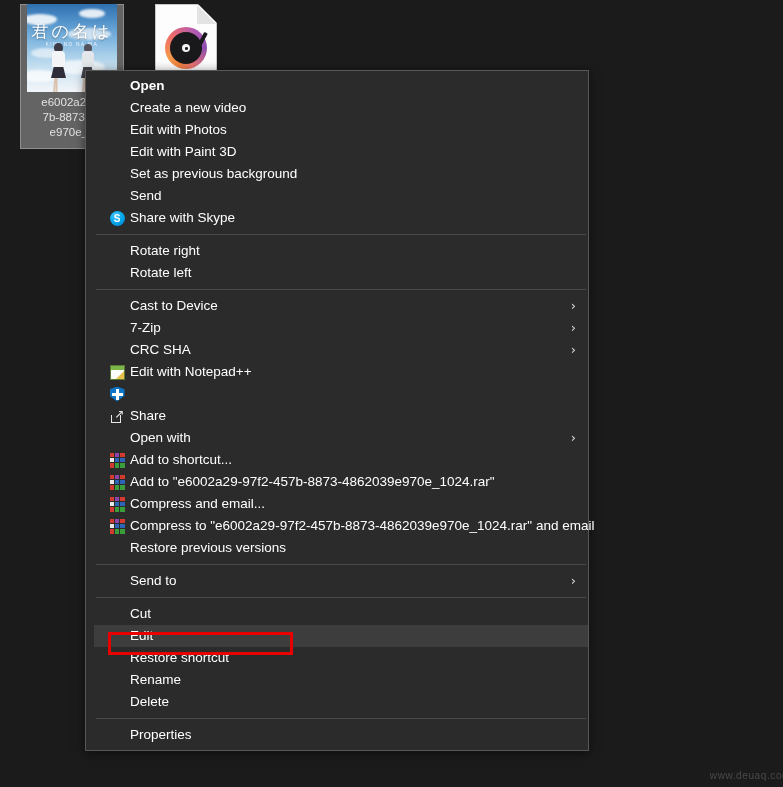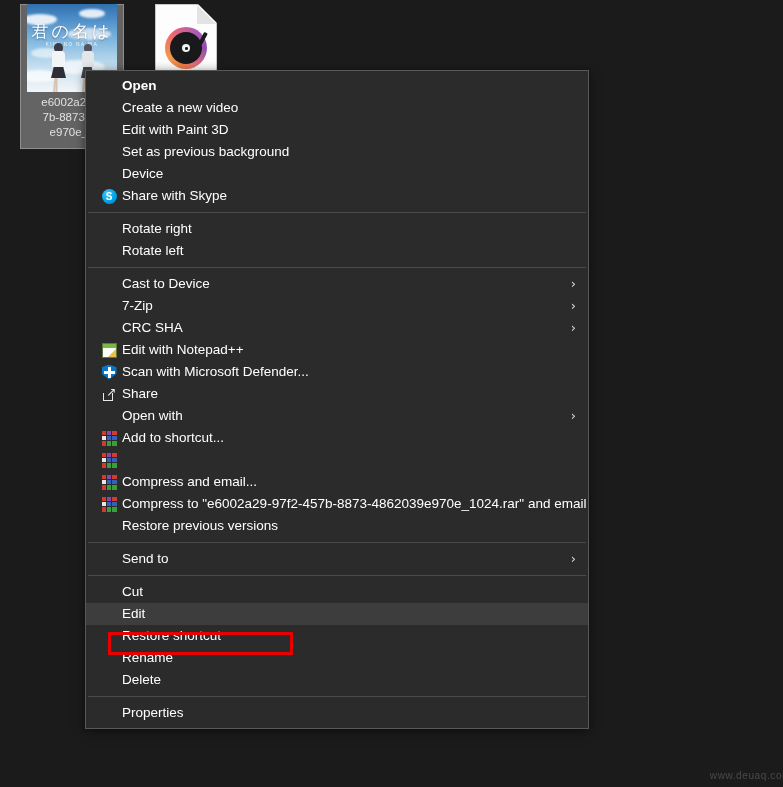--- a/index.html
+++ b/index.html
@@ -422,40 +422,44 @@
           <div class="disc-inner">
             <div class="disc-hole"></div>
             <div class="disc-dot"></div>
           </div>
           <div class="disc-arm"></div>
         </div>
       </div>
     </div>
   </div>
 
-  <div id="context-menu" style="background: rgb(43, 43, 43); border-color: rgb(88, 88, 88); color: rgb(255, 255, 255);">
+  <div id="context-menu" style="background: rgb(43, 43, 43); border-color: rgb(88, 88, 88); color: rgb(255, 255, 255); padding-left: 8px;">
       <div class="menu-item bold">
         <span class="mi-icon"></span>
         <span class="mi-label">Open</span>
       </div>
       <div class="menu-item">
         <span class="mi-icon"></span>
         <span class="mi-label">Create a new video</span>
       </div>
       <div class="menu-item">
         <span class="mi-icon"></span>
+        <span class="mi-label">Edit with Photos</span>
+      </div>
+      <div class="menu-item">
+        <span class="mi-icon"></span>
         <span class="mi-label">Edit with Paint 3D</span>
       </div>
       <div class="menu-item">
         <span class="mi-icon"></span>
         <span class="mi-label">Set as previous background</span>
       </div>
       <div class="menu-item">
         <span class="mi-icon"></span>
-        <span class="mi-label">Device</span>
+        <span class="mi-label">Send</span>
       </div>
       <div class="menu-item">
         <span class="mi-icon">
           <span class="ico-skype">S</span>
         </span>
         <span class="mi-label">Share with Skype</span>
       </div>
       <div class="menu-sep"></div>
       <div class="menu-item">
         <span class="mi-icon"></span>
@@ -484,21 +488,20 @@
       <div class="menu-item">
         <span class="mi-icon">
           <span class="ico-npp"></span>
         </span>
         <span class="mi-label">Edit with Notepad++</span>
       </div>
       <div class="menu-item">
         <span class="mi-icon">
           <span class="ico-shield"></span>
         </span>
-        <span class="mi-label">Scan with Microsoft Defender...</span>
       </div>
       <div class="menu-item">
         <span class="mi-icon">
           <span class="ico-share">
             <span class="box"></span>
             <span class="arr">↗</span>
           </span>
         </span>
         <span class="mi-label">Share</span>
       </div>
@@ -530,20 +533,21 @@
             <i></i>
             <i></i>
             <i></i>
             <i></i>
             <i></i>
             <i></i>
             <i></i>
             <i></i>
           </span>
         </span>
+        <span class="mi-label">Add to "e6002a29-97f2-457b-8873-4862039e970e_1024.rar"</span>
       </div>
       <div class="menu-item">
         <span class="mi-icon">
           <span class="ico-rar">
             <i></i>
             <i></i>
             <i></i>
             <i></i>
             <i></i>
             <i></i>

